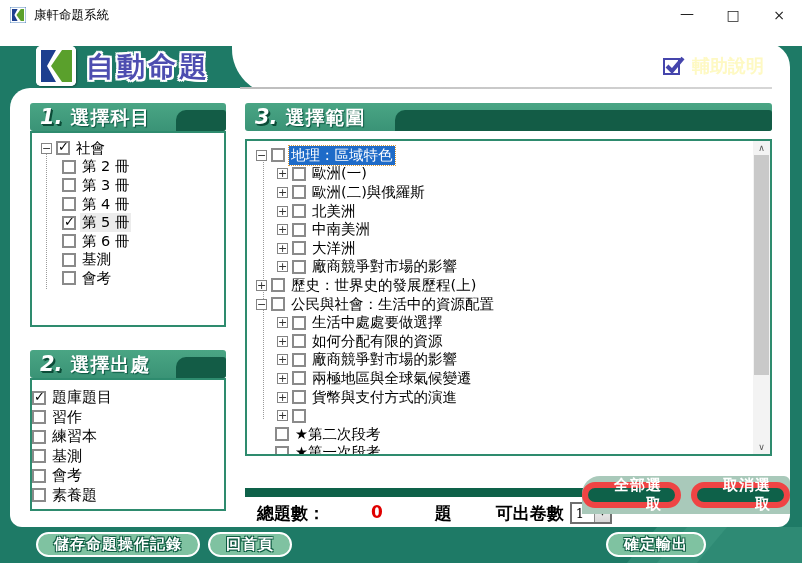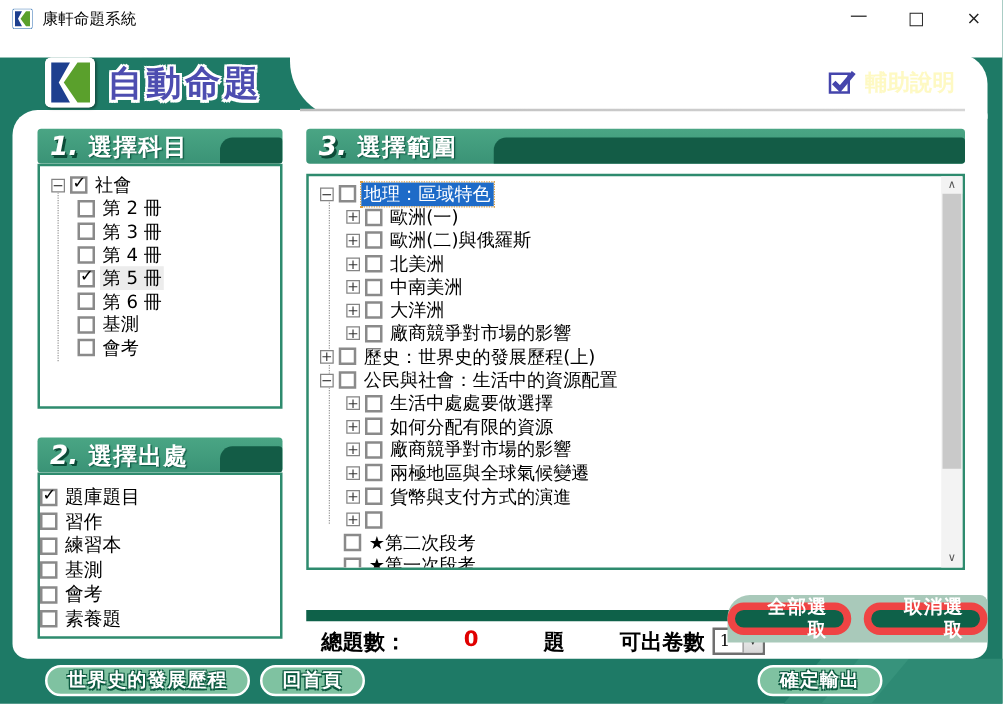--- a/index.html
+++ b/index.html
@@ -336,15 +336,15 @@
     <span class="val">1</span>
     <span class="drop">▼</span>
   </div>
 </div>
 <div class="greenbar"></div>
 <div class="sage">
   <div class="btn-dark">全部選取</div>
   <div class="btn-dark">取消選取</div>
 </div>
 
-<div class="btn-light" id="saveBtn">世界史的發展歷程</div>
+<div class="btn-light" id="saveBtn">儲存命題操作記錄</div>
 <div class="btn-light" id="homeBtn">回首頁</div>
 <div class="btn-light" id="confirmBtn">確定輸出</div>
 
 </body></html>

